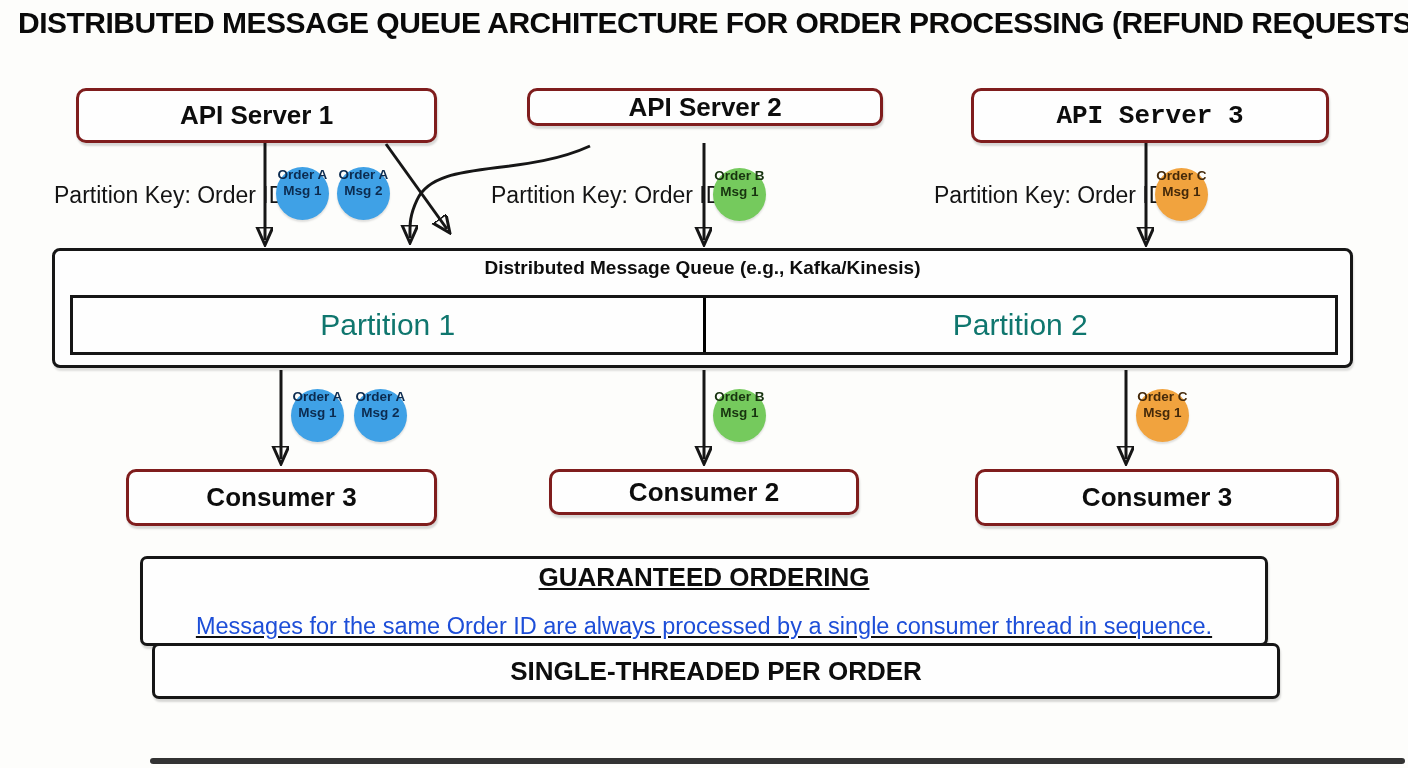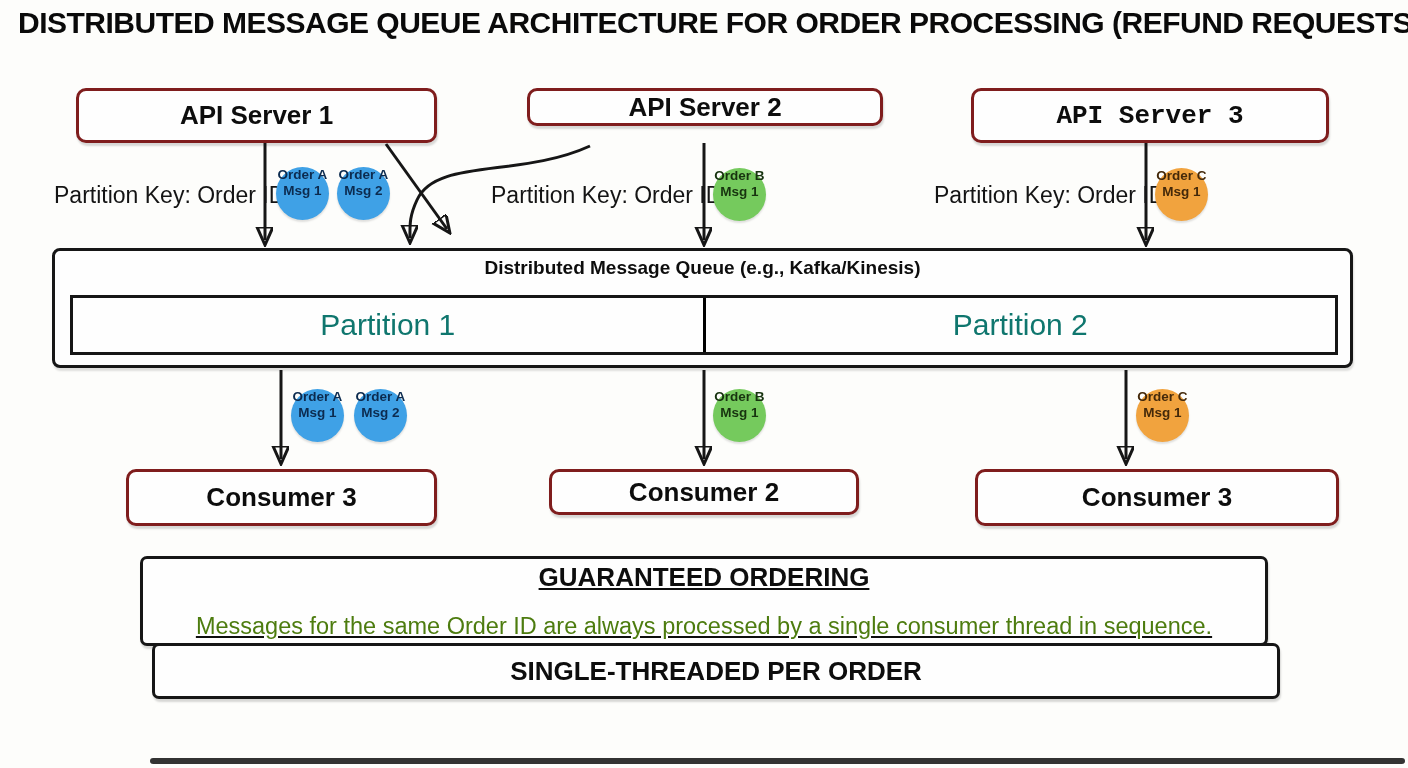--- a/index.html
+++ b/index.html
@@ -30,21 +30,21 @@
               box-sizing:border-box;border:3px solid #161616;background:#fefefe;
               display:flex;}
   .partition-cell{flex:1;display:flex;align-items:center;justify-content:center;
                   font-size:30px;color:#0f766e;}
   .partition-cell + .partition-cell{border-left:3px solid #000000;}
 
   .notebox{position:absolute;box-sizing:border-box;border:3px solid #161616;border-radius:7px;
            background:#fefefe;display:flex;flex-direction:column;align-items:center;justify-content:center;
            box-shadow:1px 3px 2px rgba(0,0,0,0.15);}
   .note-heading{font-size:26px;font-weight:bold;}
-  .note-body{font-size:23.5px;margin-top:20px;color:#4d7c0f;}
+  .note-body{font-size:23.5px;margin-top:20px;color:#1d4ed8;}
 
   .connectors{position:absolute;left:0;top:0;width:1408px;height:768px;pointer-events:none;}
   .connectors path, .connectors line{stroke:#161616;stroke-width:3;fill:none;}
 
   .crop-line{position:absolute;left:150px;top:758px;width:1255px;height:6px;
              background:#222;border-radius:3px;opacity:0.92;}
 </style>
 </head>
 <body>
 

